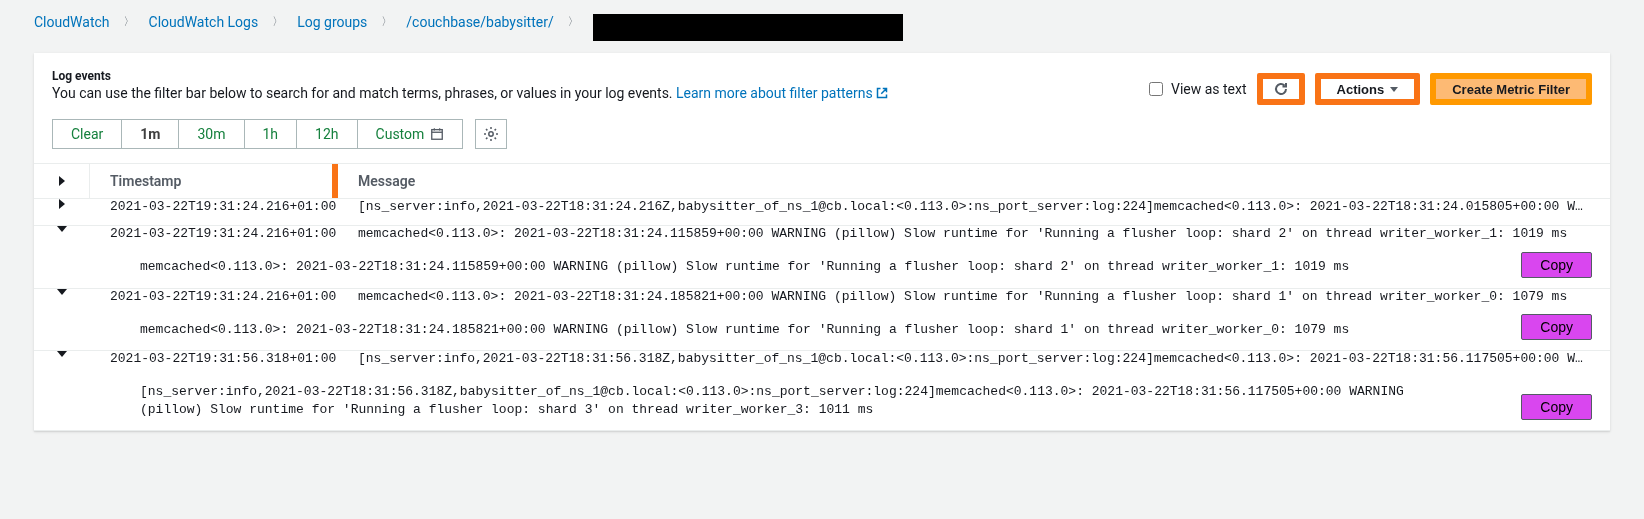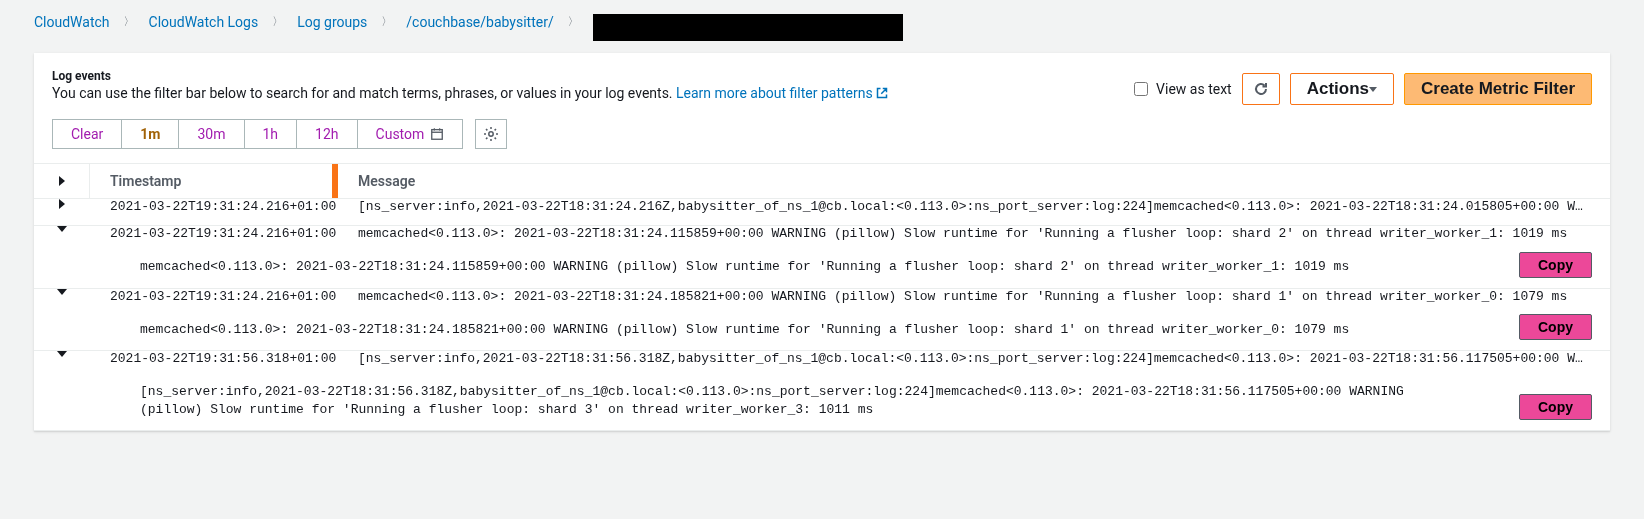--- a/index.html
+++ b/index.html
@@ -66,24 +66,25 @@
       display: flex;
       align-items: center;
       gap: 10px;
       margin-top: 4px;
     }
     .chk-label { display: flex; align-items: center; gap: 8px; color: #16191f; font-size:14px;margin-left:44px; }
     .chk { width:14px; height:14px; }
     .btn {
       display: inline-flex;
       align-items: center;
-      border: 1px solid #f97316;
+      gap: 6px;
+      border: 6px solid #f97316;
       background: #fff;
       color: #16191f;
-      font-size: 17px;
+      font-size: 13px;
       font-weight: 700;
       padding: 6px 16px;
       border-radius: 2px;
       cursor: pointer;
       height: 32px;
     }
     .btn.icon-only { padding: 6px 10px; }
     .btn.primary {
       background: #fdba74;
       border-color: #ff9900;
@@ -125,27 +126,27 @@
     }
     .range-tabs {
       display: flex;
       border: 1px solid #aab7b8;
       height: 30px;
     }
     .range-tabs .tab {
       display:flex; align-items:center; justify-content:center;
       padding: 0 18px;
       font-size: 14px;
-      color: #a21caf;
+      color: #15803d;
       border-right: 1px solid #aab7b8;
       cursor: pointer;
       gap:6px;
     }
     .range-tabs .tab:last-child { border-right: none; }
-    .range-tabs .tab.active { color:#a16207; font-weight:700; }
+    .range-tabs .tab.active { color:#404040; font-weight:700; }
     .gear-box {
       border:1px solid #aab7b8; height:30px; width:32px;
       display:flex; align-items:center; justify-content:center;
       cursor:pointer; margin-left:6px;
     }
 
     
     .log-table { width:100%; }
     .tbl-head {
       display:flex; align-items:center;
@@ -189,21 +190,21 @@
     }
     .row-detail .full-msg {
       flex:1;
       white-space:normal;
       word-break:break-word;
       padding-right:120px;
       line-height:1.35;
     }
     .copy-btn {
       position:absolute; right:18px; bottom:10px;
-      border:1px solid #545b64; background:#ec4899; font-weight:700;
+      border:1px solid #545b64; background:#d946ef; font-weight:400;
       font-size:14px; padding:4px 18px; border-radius:2px; cursor:pointer;
       font-family: "Amazon Ember", -apple-system, sans-serif;
     }
 
     .ext-icon { width:12px; height:12px; display:inline-block; vertical-align:-1px;}
   </style>
 </head>
 <body>
 
 <nav class="breadcrumb">

